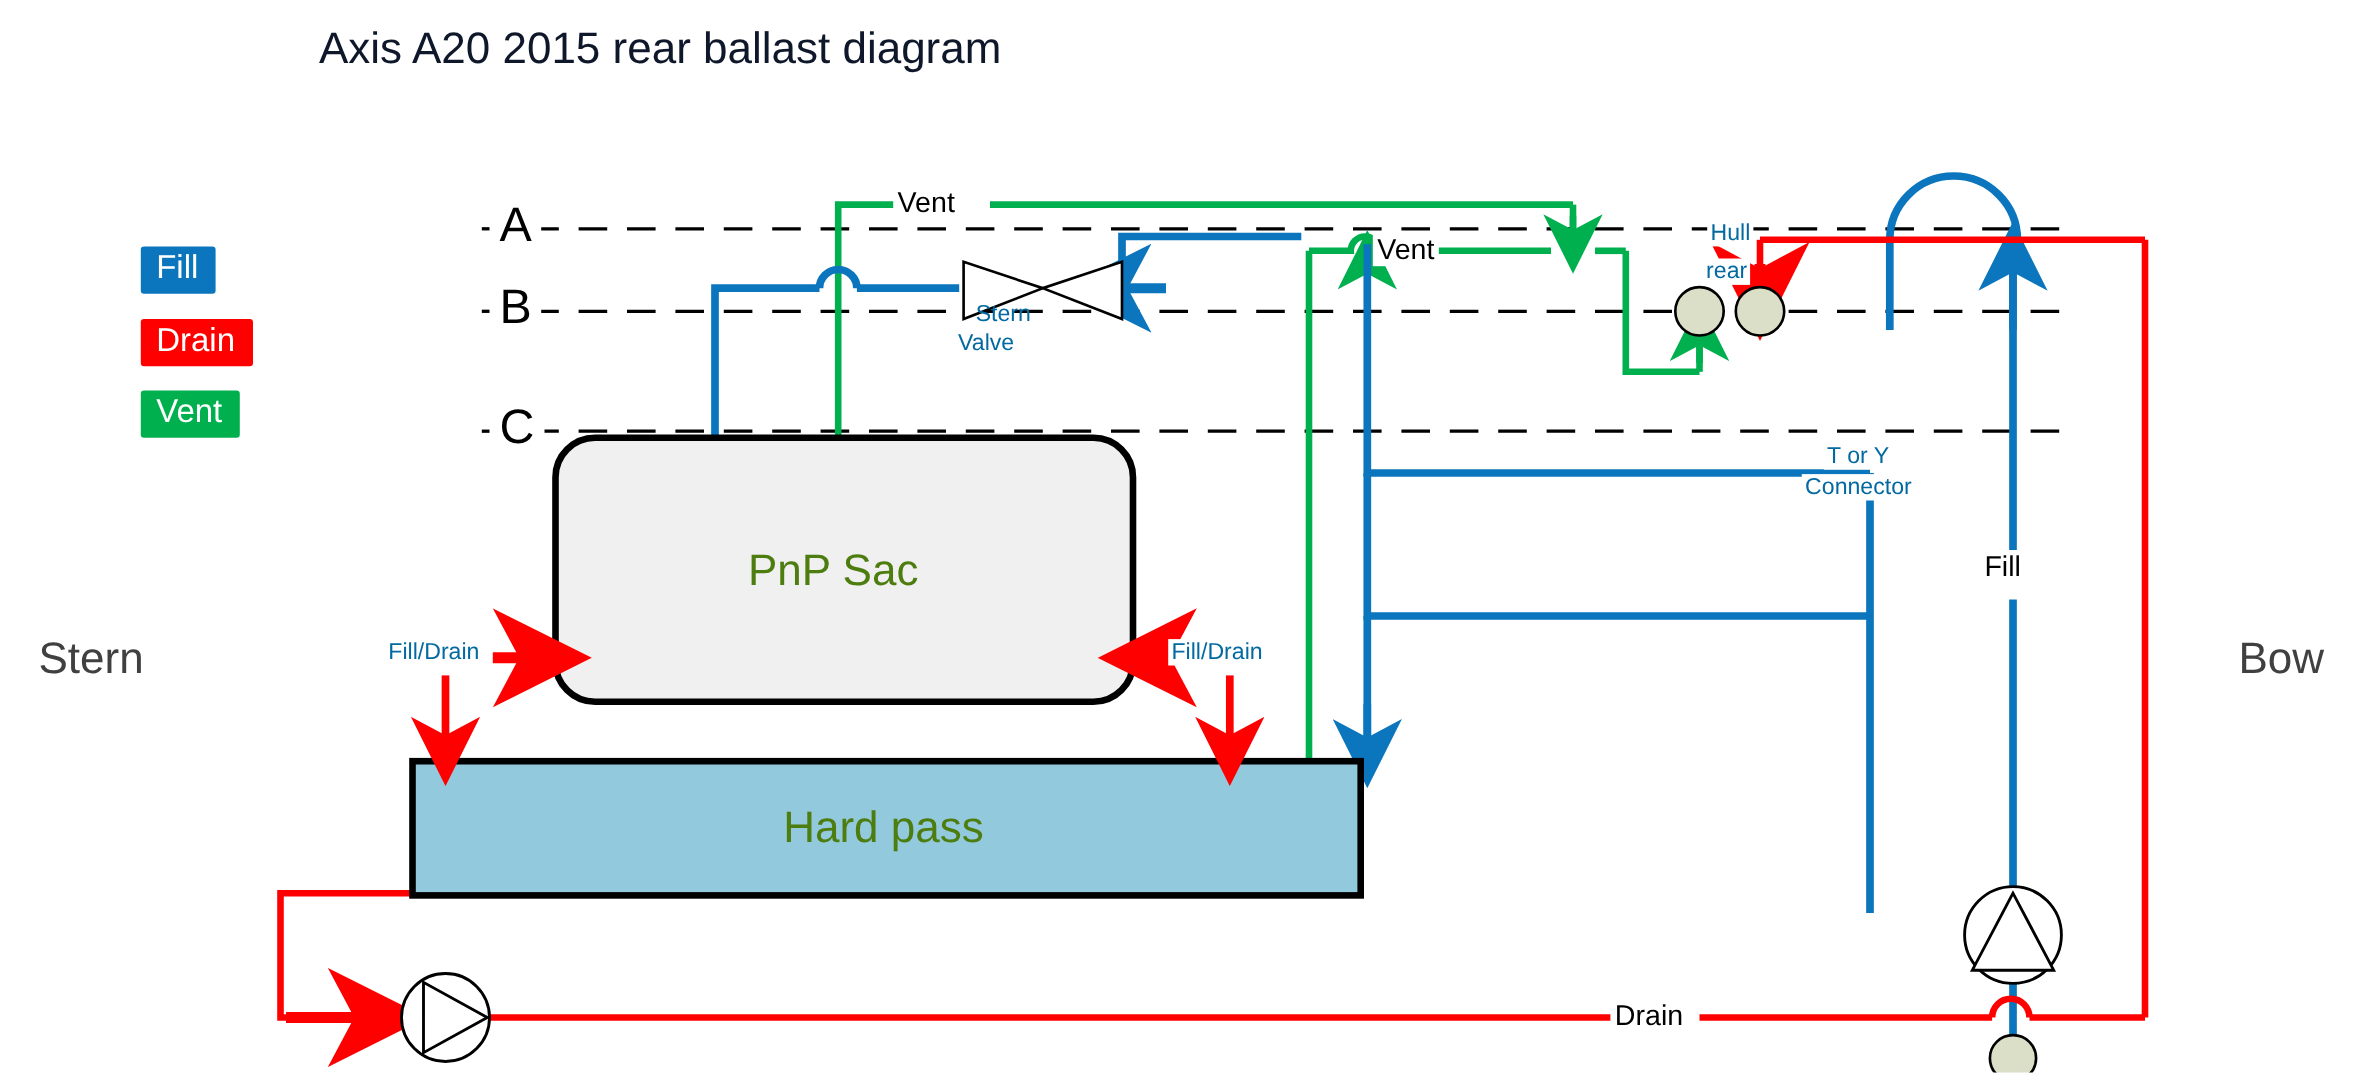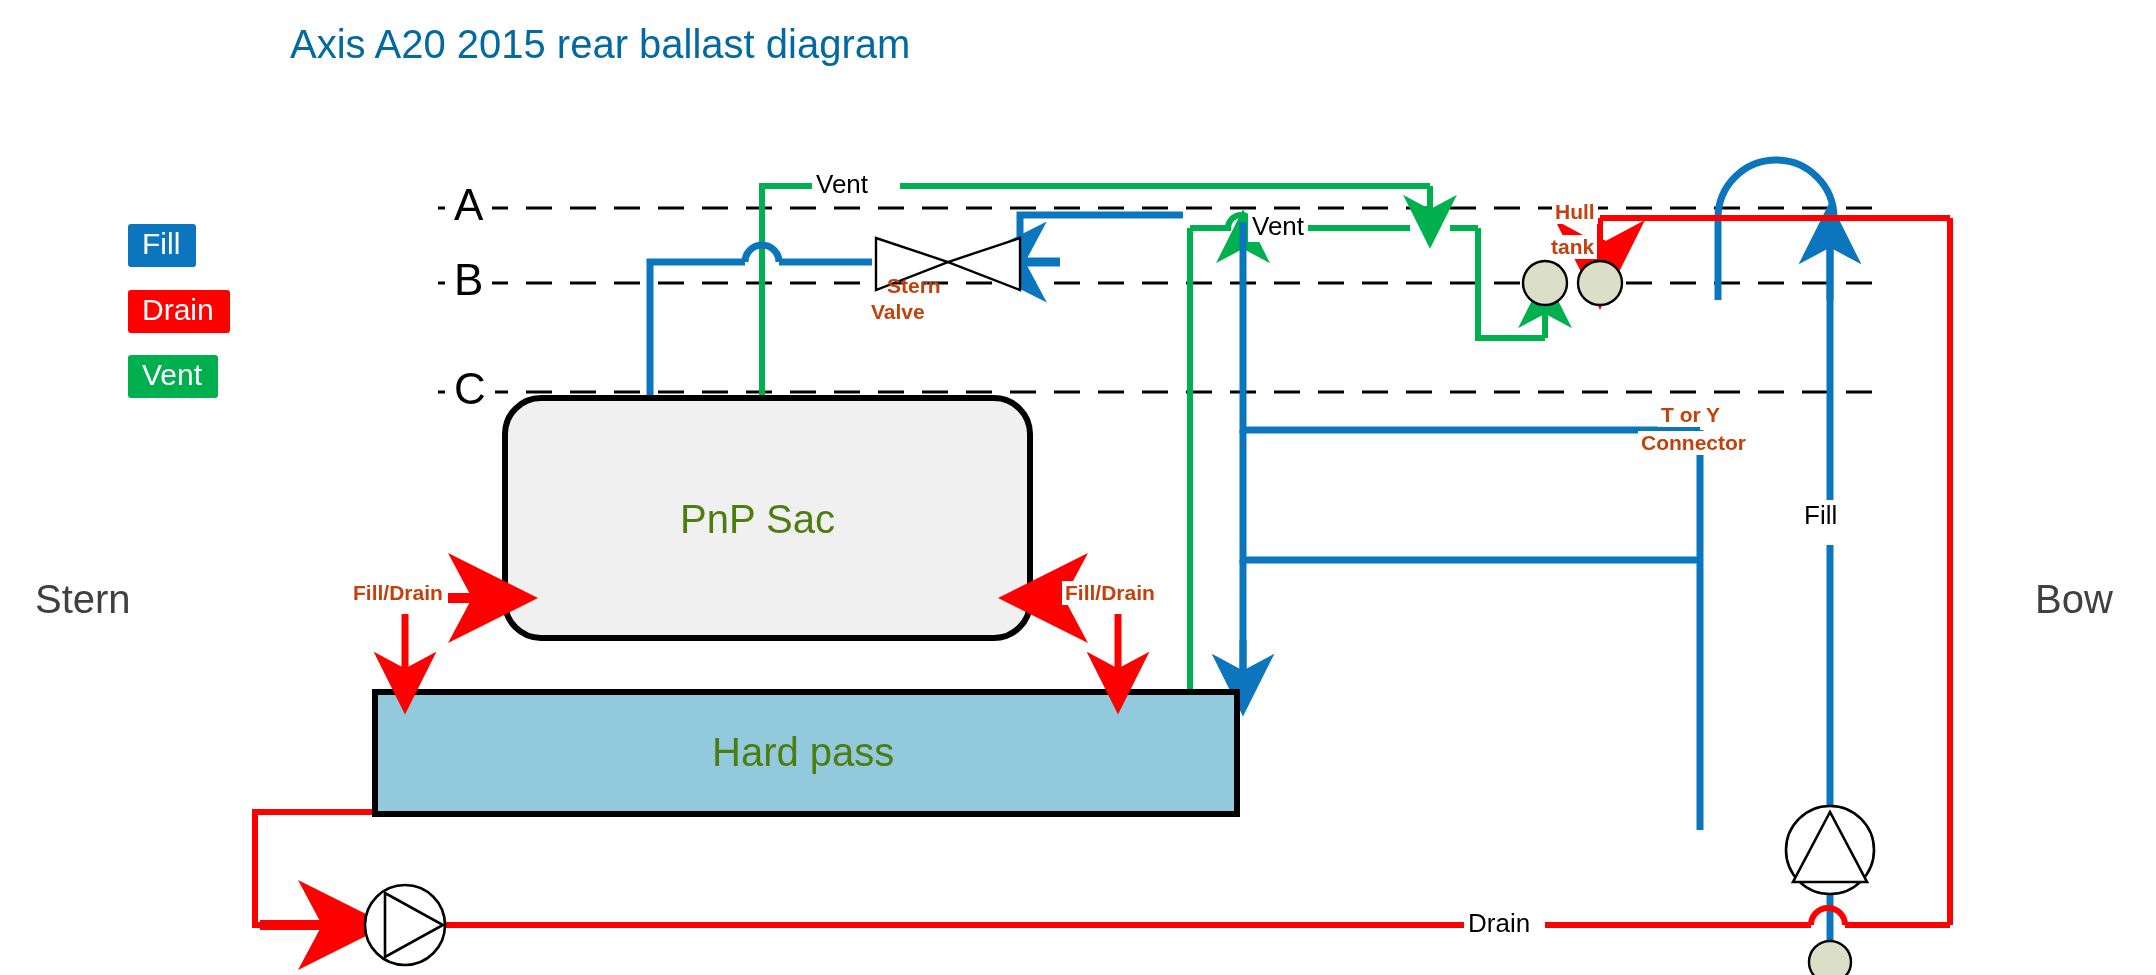--- a/index.html
+++ b/index.html
@@ -1,22 +1,22 @@
 <!DOCTYPE html>
 <html><head>
 <meta charset="utf-8">
 <style>
   html,body{margin:0;padding:0;background:#ffffff;}
   body{width:2156px;height:975px;overflow:hidden;
        font-family:"Liberation Sans","DejaVu Sans",sans-serif;}
   #stage{position:relative;width:2156px;height:975px;background:#fff;}
   #svgroot{position:absolute;left:0;top:0;width:2156px;height:975px;}
-  .ttl{position:absolute;font-size:40px;color:#0369a1;white-space:nowrap;}
+  .ttl{position:absolute;font-size:40px;color:#0f172a;white-space:nowrap;}
   .lbl{position:absolute;font-size:26px;color:#000;white-space:nowrap;background:#fff;padding:0 4px;}
-  .lbl-sm{position:absolute;font-size:21px;color:#c2410c;white-space:nowrap;background:#fff;padding:0 3px;line-height:1.12;text-align:left;font-weight:bold;}
+  .lbl-sm{position:absolute;font-size:21px;color:#0369a1;white-space:nowrap;background:#fff;padding:0 3px;line-height:1.12;text-align:left;}
   .lbl-big{position:absolute;font-size:40px;color:#404040;white-space:nowrap;}
   .abc{position:absolute;font-size:44px;color:#000;background:#fff;padding:0 9px;}
   .legend-chip{position:absolute;color:#fff;font-size:30px;
       padding:3px 16px 6px 14px;border-radius:3px;white-space:nowrap;}
   .tanklbl{position:absolute;font-size:40px;color:#4d7c0f;white-space:nowrap;}
 </style>
 </head>
 <body>
 
 <div id="stage">
@@ -158,21 +158,21 @@
   <div class="lbl-big" style="left:35px;top:577px;">Stern</div>
   <div class="lbl-big" style="left:2035px;top:577px;">Bow</div>
 
   <div class="tanklbl" style="left:680px;top:497px;">PnP Sac</div>
   <div class="tanklbl" style="left:712px;top:730px;">Hard pass</div>
 
   <div class="lbl-sm" style="left:884px;top:274px;background:transparent;">Stern</div>
   <div class="lbl-sm" style="left:868px;top:300px;background:transparent;">Valve</div>
 
   <div class="lbl-sm" style="left:1552px;top:200px;">Hull</div>
-  <div class="lbl-sm" style="left:1548px;top:235px;">tank</div>
+  <div class="lbl-sm" style="left:1548px;top:235px;">rear</div>
 
   <div class="lbl-sm" style="left:1658px;top:403px;">T or Y</div>
   <div class="lbl-sm" style="left:1638px;top:431px;">Connector</div>
 
   <div class="lbl" style="left:812px;top:169px;">Vent</div>
   <div class="lbl" style="left:1248px;top:211px;">Vent</div>
   <div class="lbl" style="left:1800px;top:500px;">Fill</div>
   <div class="lbl" style="left:1464px;top:908px;">Drain</div>
 
   <div class="lbl-sm" style="left:350px;top:581px;">Fill/Drain</div>

